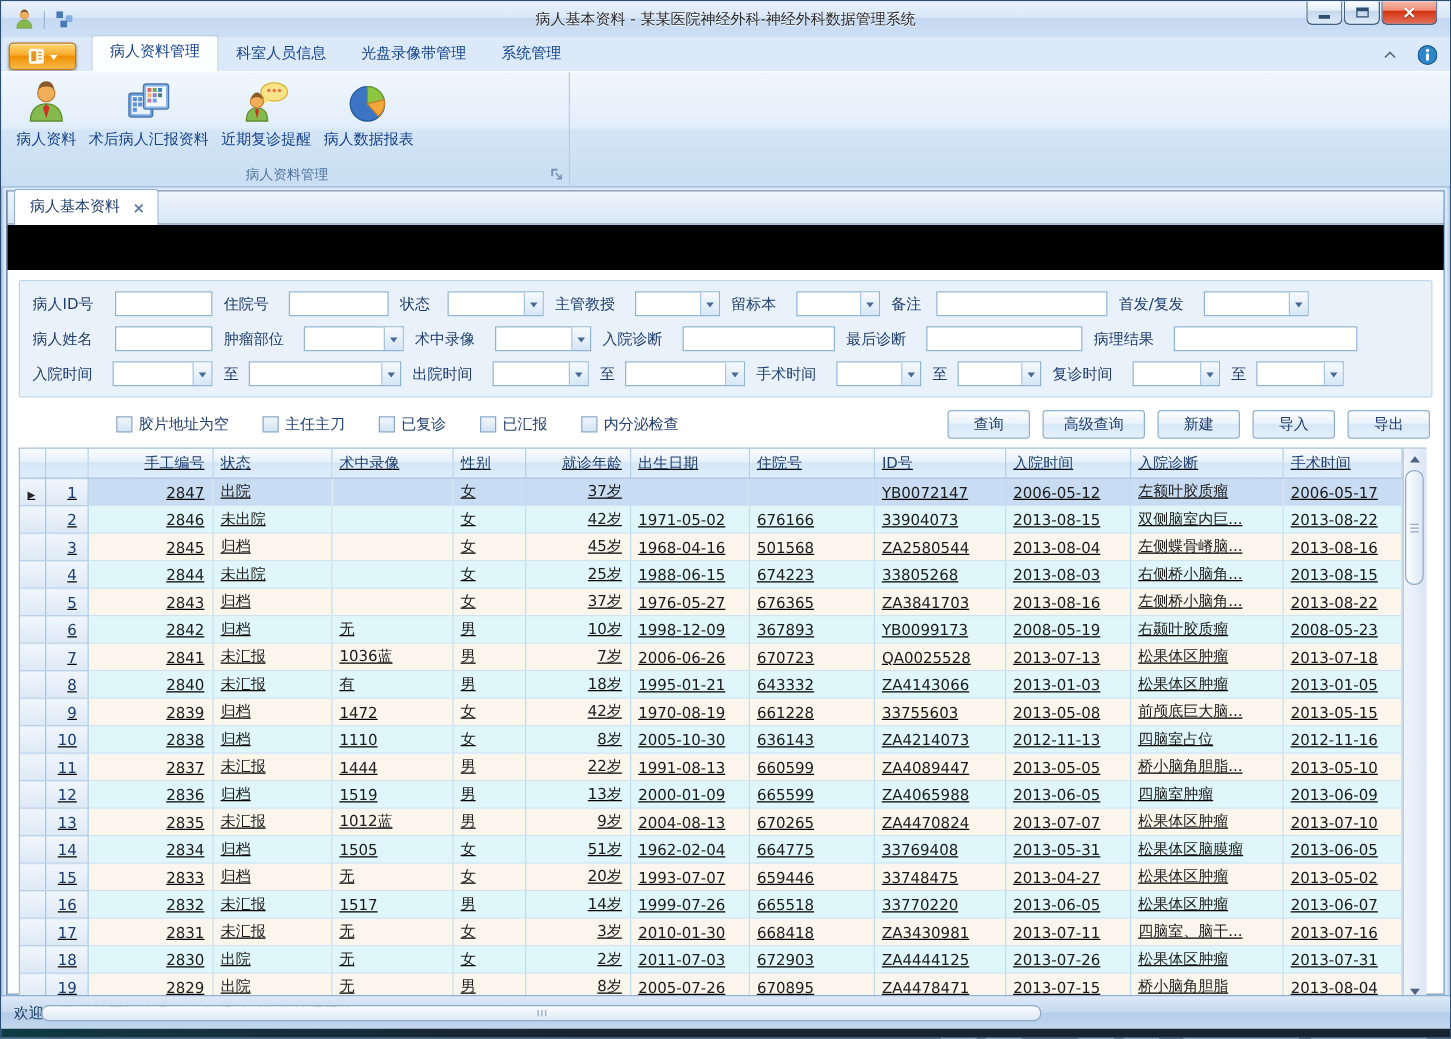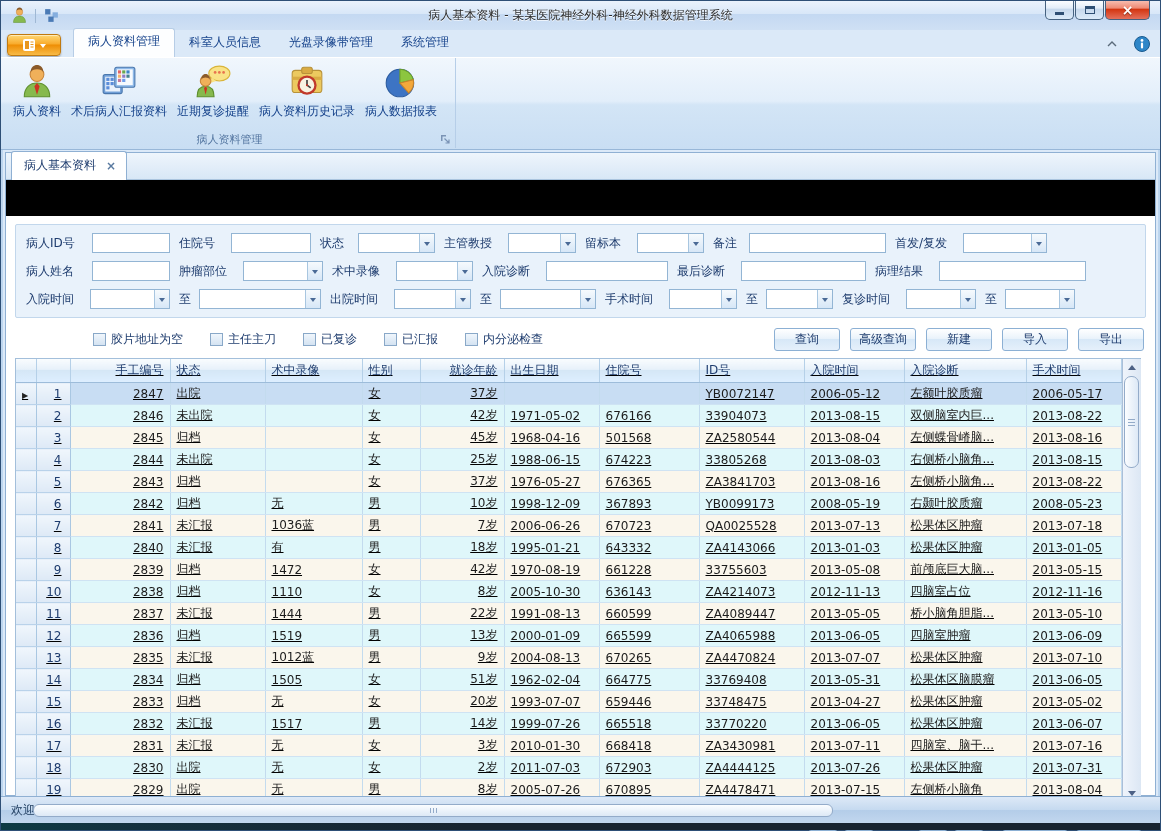--- a/index.html
+++ b/index.html
@@ -94,21 +94,21 @@
     display:flex; align-items:center; justify-content:center; }
   .tri-down { width:0; height:0; border:3px solid transparent; border-top:4px solid #4a6a96; margin-top:4px; }
   .tri-down.white { border-top-color:#fff; }
 
   
   .toolbar-row { flex:none; display:flex; align-items:center; margin:10px 2px 7px; }
   .checkboxes { display:flex; gap:27px; margin-left:76px; }
   .cb { display:inline-flex; align-items:center; gap:5px; color:#1e3c6e; cursor:default; }
   .cbbox { width:13px; height:13px; border:1px solid #89a8c8; background:linear-gradient(#f0f6fc,#d4e3f2); }
   .action-buttons { margin-left:auto; display:flex; gap:10px; }
-  .abtn { min-width:66px; height:23px; padding:0 0; border:1px solid #8cb0d4; border-radius:3px;
+  .abtn { min-width:66px; height:23px; padding:0 16px; border:1px solid #8cb0d4; border-radius:3px;
     background:linear-gradient(#ffffff,#eaf3fb 45%,#d7e8f7 50%,#e5f0fb); color:#1e3c6e;
     font:12px "DejaVu Sans","Liberation Sans",sans-serif; cursor:default; }
 
   
   .grid-box { flex:none; border:1px solid #a3bfdb; width:1126px; background:#fff; }
   .grid-top { display:flex; }
   table { border-collapse:collapse; table-layout:fixed; width:1105px; flex:none;text-decoration:underline; }
   th { background:linear-gradient(#f9fcfe,#e7f1fa 45%,#d5e7f6 50%,#def)
        ; border-right:1px solid #b5d0e8; border-bottom:1px solid #9dbcda;
     color:#1e3c6e; font-weight:normal; text-align:left; padding:3px 6px; height:22px;
@@ -285,31 +285,20 @@
                   <circle cx="19" cy="8" r="1.3"></circle>
                   <circle cx="23" cy="8" r="1.3"></circle>
                   <circle cx="27" cy="8" r="1.3"></circle>
                 </g>
                 <path d="M2 31c0-7 3.5-10 8-10s8 3 8 10z" fill="#86b94e" stroke="#5d8f2e"></path>
                 <path d="M10 21l-1.5 2 1.5 6 1.5-6z" fill="#cc3322"></path>
                 <circle cx="10" cy="16" r="5" fill="#f0b05a" stroke="#c8853a"></circle>
                 <path d="M6 15c1-3 7-3 8 0 0-4-2-5.5-4-5.5s-4 1.5-4 5.5z" fill="#8a5a2a"></path>
               </svg></div>
             <div class="rbtn-label">近期复诊提醒</div>
-          </div>
-          <div class="rbtn">
-            <div class="rbtn-ico"><svg viewBox="0 0 34 34">
-                <rect x="3" y="6" width="28" height="21" rx="3" fill="#ecc95f" stroke="#b8923a"></rect>
-                <path d="M3 12h28v3H3z" fill="#d9ab43"></path>
-                <rect x="12" y="3" width="10" height="6" rx="2" fill="#d9ab43" stroke="#b8923a"></rect>
-                <circle cx="17" cy="20" r="8" fill="#f7f3e2" stroke="#c0392b" stroke-width="2.2"></circle>
-                <path d="M17 15v5l3.5 2.5" stroke="#444" stroke-width="1.6" fill="none"></path>
-                <circle cx="17" cy="20" r="1" fill="#c0392b"></circle>
-              </svg></div>
-            <div class="rbtn-label">病人资料历史记录</div>
           </div>
           <div class="rbtn">
             <div class="rbtn-ico"><svg viewBox="0 0 34 34">
                 <circle cx="16" cy="18" r="13" fill="#3d74c4" stroke="#2a5a9e"></circle>
                 <path d="M16 18V5a13 13 0 0 1 12.6 9.8z" fill="#8cc63f" stroke="#6a9e2a"></path>
                 <path d="M16 18l12.6-3.2a13 13 0 0 1-4.3 12.5z" fill="#f3a83b" stroke="#c8832a"></path>
               </svg></div>
             <div class="rbtn-label">病人数据报表</div>
           </div>
         </div>
@@ -826,21 +815,21 @@
                   <td class="numcell">19</td>
                   <td class="dcell ar">2829</td>
                   <td class="dcell">出院</td>
                   <td class="dcell">无</td>
                   <td class="dcell">男</td>
                   <td class="dcell ar">8岁</td>
                   <td class="dcell">2005-07-26</td>
                   <td class="dcell">670895</td>
                   <td class="dcell">ZA4478471</td>
                   <td class="dcell">2013-07-15</td>
-                  <td class="dcell">左侧桥小脑角</td>
+                  <td class="dcell">桥小脑角胆脂</td>
                   <td class="dcell">2013-08-04</td>
                 </tr>
               </tbody>
           </table>
           <div class="vscroll">
             <div class="vs-arrow">
                 <i class="tri-up2"></i>
               </div>
             <div class="vs-thumb"></div>
             <div class="vs-fill"></div>

